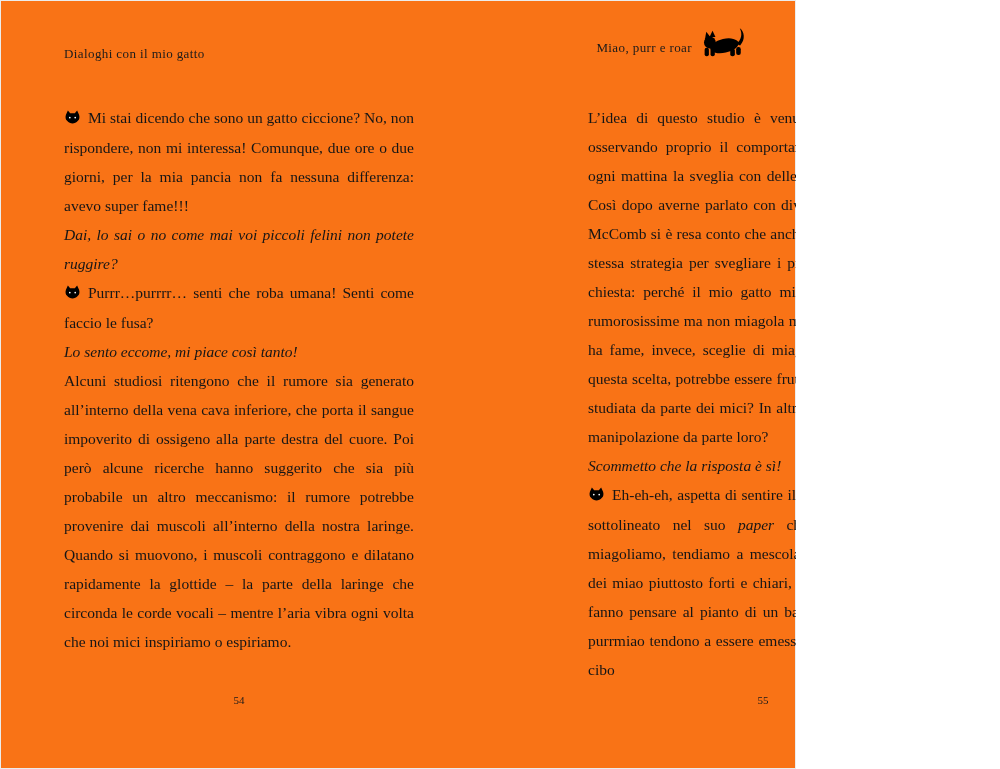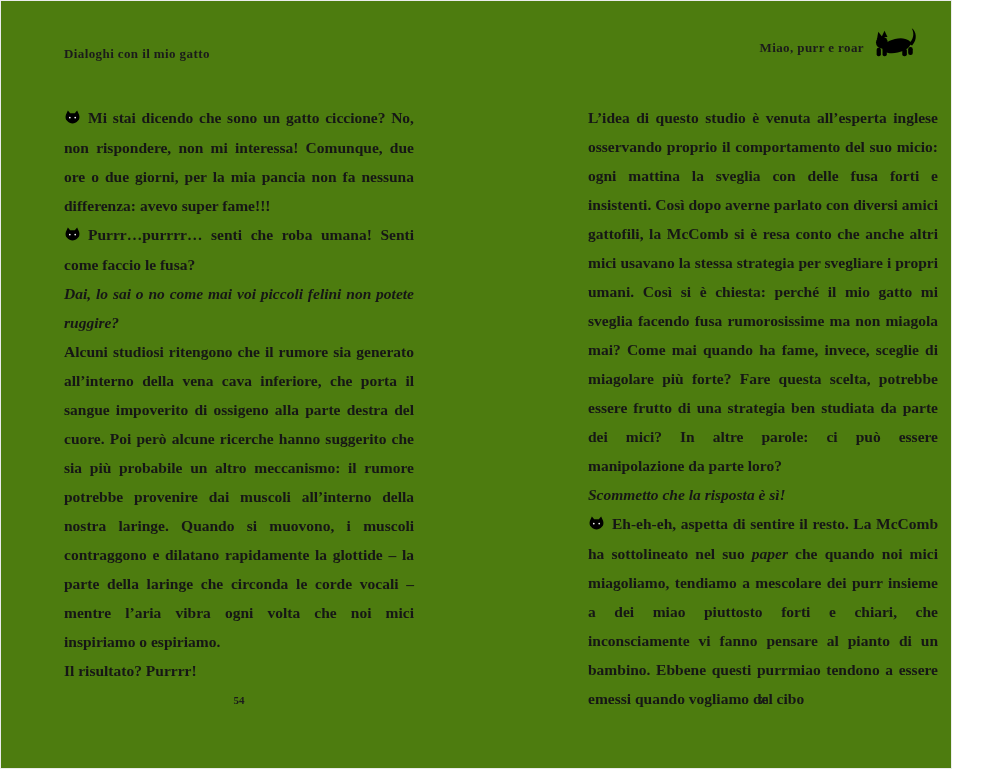--- a/index.html
+++ b/index.html
@@ -2,39 +2,38 @@
 <html lang="it"><head>
 <meta charset="utf-8">
 <style>
   html, body {
     margin: 0;
     padding: 0;
     background: #ffffff;
   }
   .spread {
     position: relative;
-    width: 952px;
+    width: 796px;
     height: 769px;
-    background: #4d7c0f;
+    background: #f97316;
     box-shadow: inset 0 0 0 1px #ececec;
     font-family: "Liberation Serif", serif;
     color: #161616;
     overflow: hidden;
-    font-weight: bold;
   }
   .running-head {
     position: absolute;
     font-size: 13px;
     letter-spacing: 0.4px;
     color: #1b1b1b;
     white-space: nowrap;
   }
   .running-head.left  { left: 64px; top: 46px; }
   .running-head.right {
-    right: 32px; top: 26px;
+    right: 48px; top: 26px;
     display: flex; align-items: flex-end; gap: 10px;
   }
   .running-head.right .head-label { padding-bottom: 3px; }
   .stretch-cat svg { display: block; }
 
   .text-col {
     position: absolute;
     top: 103px;
     width: 350px;
     font-size: 15.5px;
@@ -95,28 +94,28 @@
       </svg>
     </span>
   </div>
 
   <div class="text-col left">
       <p class="para cat"><span class="cat-ico"><svg viewBox="0 0 22 18" width="17" height="14" aria-hidden="true">
             <path fill="#000" d="M2.5 6 L5 0.5 L8 4 L14 4 L17 0.5 L19.5 6 C20.5 9 20 12 18 14 C16 16.5 13.5 17.5 11 17.5 C8.5 17.5 6 16.5 4 14 C2 12 1.5 9 2.5 6 Z"></path>
             <circle cx="7.5" cy="9.7" r="1.1" fill="#fff"></circle>
             <circle cx="14.5" cy="9.7" r="1.1" fill="#fff"></circle>
           </svg></span><span>Mi stai dicendo che sono un gatto ciccione? No, non rispondere, non mi interessa! Comunque, due ore o due giorni, per la mia pancia non fa nessuna differenza: avevo super fame!!!</span></p>
+      <p class="para italic"><span>Dai, lo sai o no come mai voi piccoli felini non potete ruggire?</span></p>
       <p class="para cat"><span class="cat-ico"><svg viewBox="0 0 22 18" width="17" height="14" aria-hidden="true">
             <path fill="#000" d="M2.5 6 L5 0.5 L8 4 L14 4 L17 0.5 L19.5 6 C20.5 9 20 12 18 14 C16 16.5 13.5 17.5 11 17.5 C8.5 17.5 6 16.5 4 14 C2 12 1.5 9 2.5 6 Z"></path>
             <circle cx="7.5" cy="9.7" r="1.1" fill="#fff"></circle>
             <circle cx="14.5" cy="9.7" r="1.1" fill="#fff"></circle>
           </svg></span><span>Purrr…purrrr… senti che roba umana! Senti come faccio le fusa?</span></p>
-      <p class="para italic"><span>Dai, lo sai o no come mai voi piccoli felini non potete ruggire?</span></p>
+      <p class="para italic"><span>Lo sento eccome, mi piace così tanto!</span></p>
       <p class="para normal"><span>Alcuni studiosi ritengono che il rumore sia generato all’interno della vena cava inferiore, che porta il sangue impoverito di ossigeno alla parte destra del cuore. Poi però alcune ricerche hanno suggerito che sia più probabile un altro meccanismo: il rumore potrebbe provenire dai muscoli all’interno della nostra laringe. Quando si muovono, i muscoli contraggono e dilatano rapidamente la glottide – la parte della laringe che circonda le corde vocali – mentre l’aria vibra ogni volta che noi mici inspiriamo o espiriamo.</span></p>
-      <p class="para normal"><span>Il risultato? Purrrr!</span></p>
     </div>
 
   <div class="text-col right">
       <p class="para normal"><span>L’idea di questo studio è venuta all’esperta inglese osservando proprio il comportamento del suo micio: ogni mattina la sveglia con delle fusa forti e insistenti. Così dopo averne parlato con diversi amici gattofili, la McComb si è resa conto che anche altri mici usavano la stessa strategia per svegliare i propri umani. Così si è chiesta: perché il mio gatto mi sveglia facendo fusa rumorosissime ma non miagola mai? Come mai quando ha fame, invece, sceglie di miagolare più forte? Fare questa scelta, potrebbe essere frutto di una strategia ben studiata da parte dei mici? In altre parole: ci può essere manipolazione da parte loro?</span></p>
       <p class="para italic"><span>Scommetto che la risposta è sì!</span></p>
       <p class="para cat"><span class="cat-ico"><svg viewBox="0 0 22 18" width="17" height="14" aria-hidden="true">
             <path fill="#000" d="M2.5 6 L5 0.5 L8 4 L14 4 L17 0.5 L19.5 6 C20.5 9 20 12 18 14 C16 16.5 13.5 17.5 11 17.5 C8.5 17.5 6 16.5 4 14 C2 12 1.5 9 2.5 6 Z"></path>
             <circle cx="7.5" cy="9.7" r="1.1" fill="#fff"></circle>
             <circle cx="14.5" cy="9.7" r="1.1" fill="#fff"></circle>
           </svg></span><span>Eh-eh-eh, aspetta di sentire il resto. La McComb ha sottolineato nel suo </span><span class="it">paper</span><span> che quando noi mici miagoliamo, tendiamo a mescolare dei purr insieme a dei miao piuttosto forti e chiari, che inconsciamente vi fanno pensare al pianto di un bambino. Ebbene questi purrmiao tendono a essere emessi quando vogliamo del cibo</span></p>

